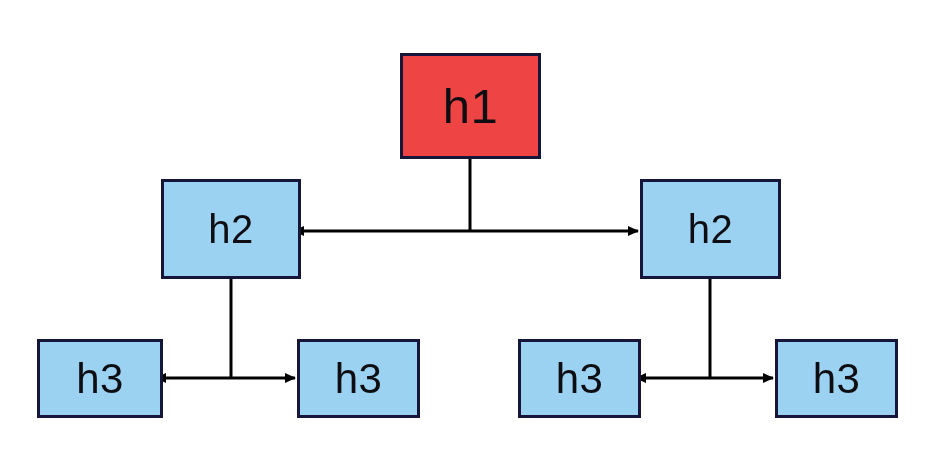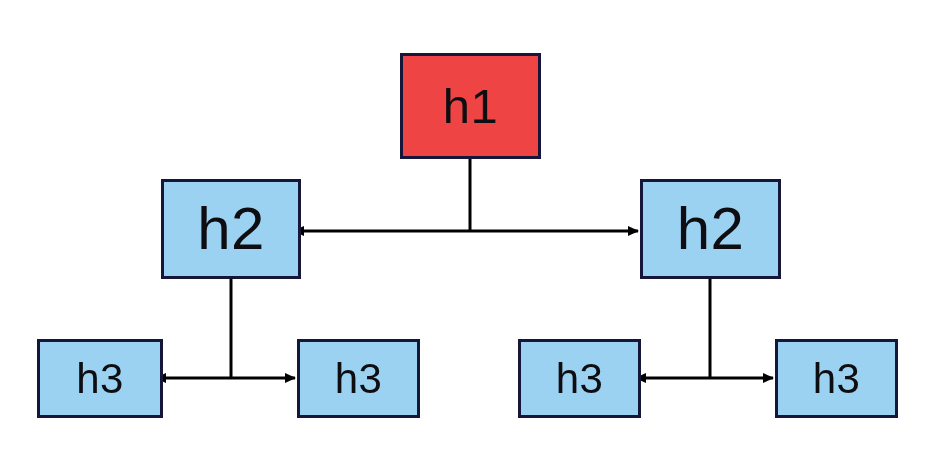--- a/index.html
+++ b/index.html
@@ -34,21 +34,21 @@
     color: #0d0d12;
     line-height: 1;
     user-select: none;
   }
   .node-label {
     display: block;
     font-weight: 400;
     letter-spacing: 0.5px;
   }
   .level-1 .node-label { font-size: 49px; }
-  .level-2 .node-label { font-size: 60px; }
+  .level-2 .node-label { font-size: 40px; }
   .level-3 .node-label { font-size: 42px; }
 </style>
 </head>
 <body>
 
 <div id="canvas" style="background: rgb(255, 255, 255);">
 
   <svg id="diagram-svg" viewBox="0 0 940 460" xmlns="http://www.w3.org/2000/svg">
     <defs>
       <marker id="arrowhead-end" markerWidth="11" markerHeight="11" refX="10" refY="5" orient="auto" markerUnits="userSpaceOnUse">

